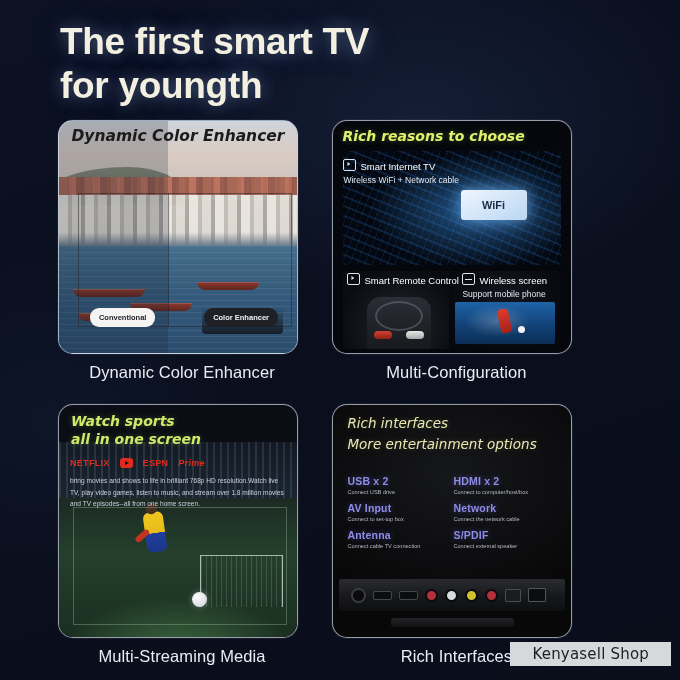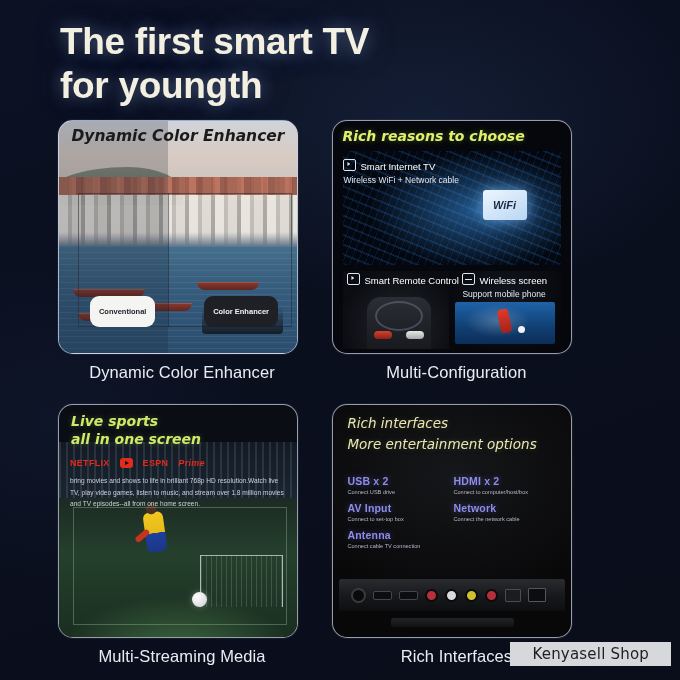--- a/index.html
+++ b/index.html
@@ -60,43 +60,43 @@
     background:linear-gradient(180deg,#8e3a2e,#5e2620);box-shadow:0 1px 0 rgba(255,255,255,.15) inset;}
   .p1 .ttl{position:absolute;left:0;right:0;top:6px;text-align:center;
     color:#1b1b1b;font-size:15.5px;font-weight:bold;font-style:italic;
     font-family:"DejaVu Sans",sans-serif;}
   .p1 .frame{position:absolute;left:8%;top:31%;right:2%;bottom:11%;
     border:1px solid rgba(40,40,50,.55);}
   .p1 .split{position:absolute;left:46%;top:31%;bottom:11%;width:1px;
     background:rgba(30,30,40,.5);}
   .p1 .dim{position:absolute;left:0;top:0;width:46%;height:100%;
     background:rgba(25,30,45,.22);}
-  .pill{position:absolute;bottom:11%;font-size:7.5px;padding:11px 9px;
+  .pill{position:absolute;bottom:11%;font-size:7.5px;padding:5px 9px;
     border-radius:9px;white-space:nowrap;font-weight:bold;}
   .pill.conv{left:13%;background:#f4f4f2;color:#23252b;}
   .pill.enh{right:8%;background:#1e2026;color:#f2f3f6;}
   .p1 .stand{position:absolute;right:6%;bottom:8%;width:34%;height:12%;
     background:linear-gradient(180deg,rgba(20,22,28,.0),rgba(18,20,26,.85));
     border-radius:0 0 4px 4px;}
 
   
   .p2{background:#05070c;}
   .p2 .hd{position:absolute;left:9px;top:7px;color:#dff06a;font-size:14px;
     font-style:italic;font-weight:bold;font-family:"DejaVu Sans",sans-serif;
     text-shadow:0 0 6px rgba(180,220,90,.35);}
   .p2 .big{position:absolute;left:10px;right:10px;top:30px;height:114px;
     background:
       radial-gradient(ellipse 70% 70% at 62% 52%, rgba(60,150,235,.55), rgba(4,10,24,0) 72%),
       repeating-linear-gradient(22deg, rgba(40,110,190,.22) 0 2px, rgba(0,0,0,0) 2px 9px),
       repeating-linear-gradient(-68deg, rgba(30,90,170,.18) 0 1px, rgba(0,0,0,0) 1px 7px),
       #03070f;
     border-radius:3px;overflow:hidden;}
-  .chip{position:absolute;right:16%;top:34%;width:44px;height:30px;
+  .chip{position:absolute;right:16%;top:34%;width:66px;height:30px;
     background:linear-gradient(150deg,#eef6ff,#b9d6f2);border-radius:3px;
-    color:#1b2b44;font-size:11px;font-weight:bold;font-style:italic;
+    color:#1b2b44;font-size:11px;font-weight:bold;
     display:flex;align-items:center;justify-content:center;
     box-shadow:0 0 16px rgba(120,190,255,.75);}
   .rowline{position:absolute;left:10px;top:38px;color:#fff;}
   .rowline .t1{font-size:9.5px;font-weight:normal;}
   .rowline .t2{font-size:8.5px;color:#e3e8f1;margin-top:3px;}
   .ic{display:inline-block;width:11px;height:10px;border:1.4px solid #dfe6f2;
     border-radius:2px;margin-right:4px;vertical-align:-1px;position:relative;}
   .ic:after{content:"";position:absolute;left:2px;top:2px;width:4px;height:4px;
     border-left:1.4px solid #dfe6f2;border-bottom:1.4px solid #dfe6f2;}
   .ic.tv:after{border:none;background:#dfe6f2;width:3px;height:4px;left:3px;top:2px;
@@ -273,21 +273,21 @@
 
     
     <div class="cell row2">
       <div class="panel p3">
         <div class="stands"></div>
         <div class="pitch"></div>
         <div class="goal"></div>
         <div class="plr"></div>
         <div class="ball2"></div>
         <div class="frame"></div>
-        <div class="hd">Live sports
+        <div class="hd">Watch sports
 all in one screen</div>
         <div class="logos">
           <span>NETFLIX</span>
           <span class="yt"></span>
           <span>ESPN</span>
           <span class="prime">Prime</span>
         </div>
         <div class="body">bring movies and shows to life in brilliant 768p HD resolution.Watch live TV, play video games, listen to music, and stream over 1.8 million movies and TV episodes--all from one home screen.</div>
       </div>
       <div class="cap">Multi-Streaming Media</div>
@@ -316,20 +316,24 @@
             </div>
             <div class="pcol">
               <div class="pt">Network</div>
               <div class="pd">Connect the network cable</div>
             </div>
           </div>
           <div class="prow">
             <div class="pcol">
               <div class="pt">Antenna</div>
               <div class="pd">Connect cable TV connection</div>
+            </div>
+            <div class="pcol">
+              <div class="pt">S/PDIF</div>
+              <div class="pd">Connect external speaker</div>
             </div>
           </div>
         </div>
         <div class="strip">
           <span class="jk"></span>
           <span class="hd2"></span>
           <span class="hd2"></span>
           <span class="rca red"></span>
           <span class="rca wht"></span>
           <span class="rca yel"></span>

